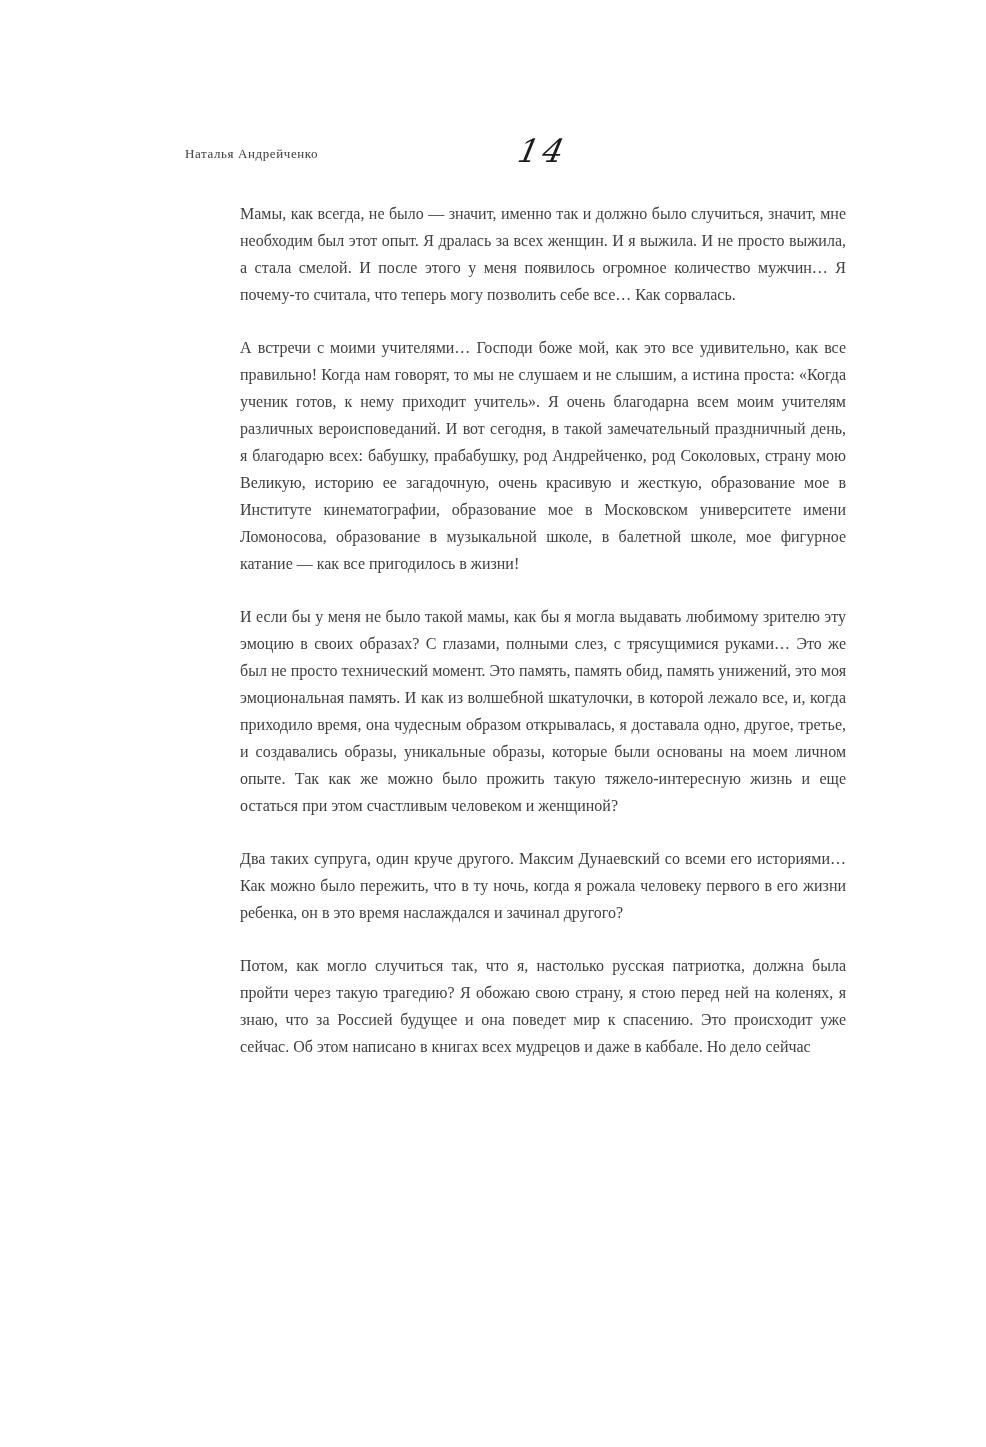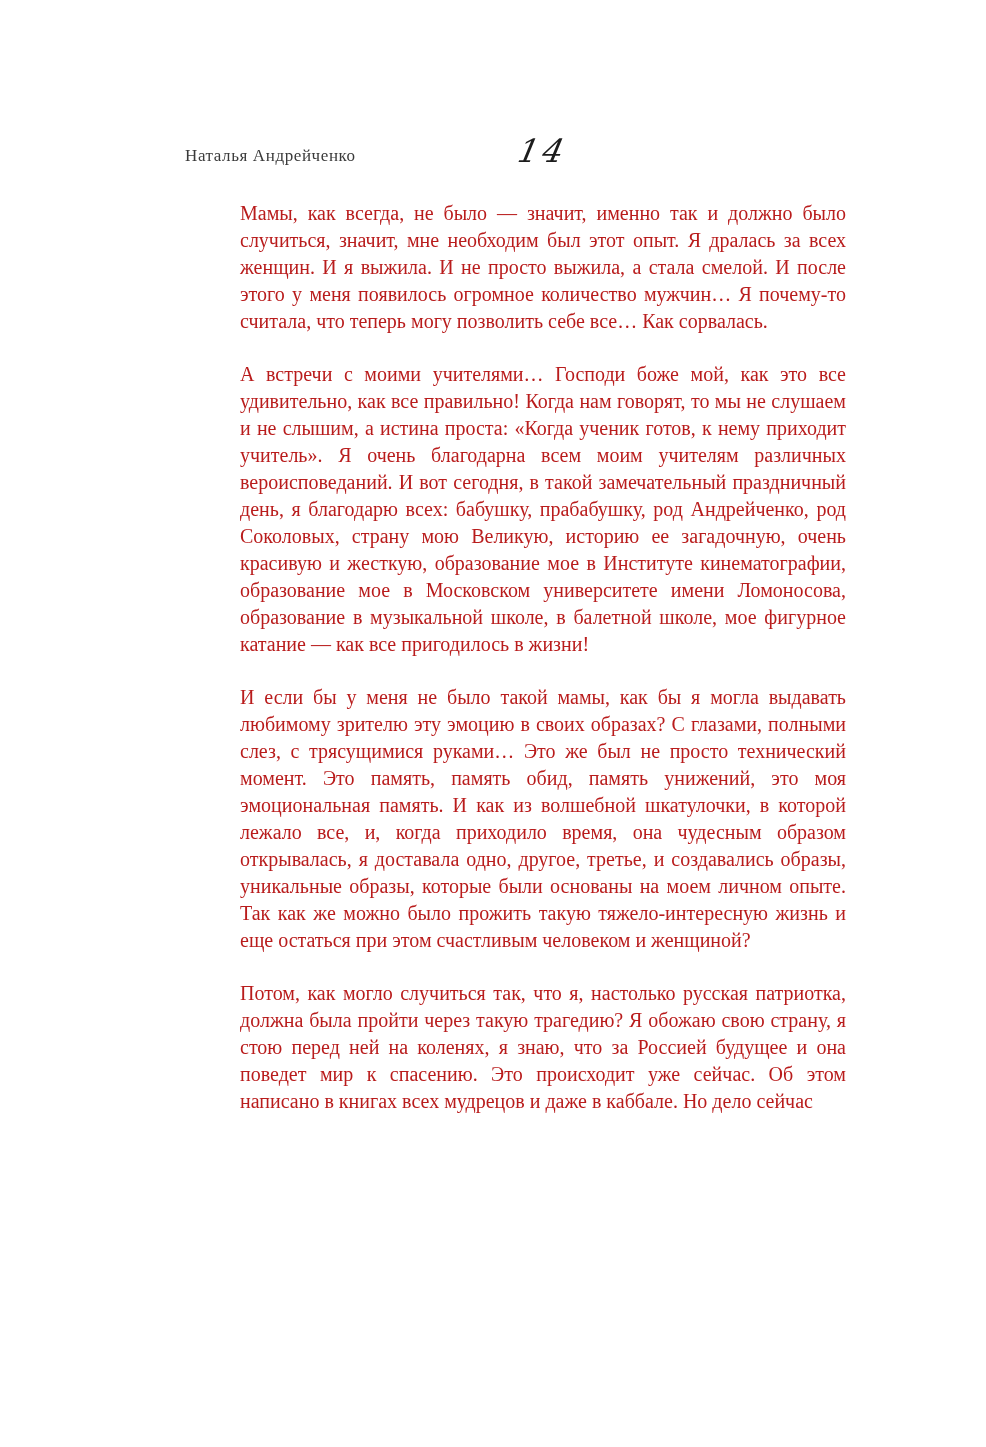--- a/index.html
+++ b/index.html
@@ -21,21 +21,21 @@
     top: 142px;
     left: 185px;
     right: 140px;
     height: 36px;
   }
   .author {
     position: absolute;
     left: 0;
     top: 4px;
     font-family: "Liberation Serif", serif;
-    font-size: 17px;
+    font-size: 13px;
     letter-spacing: 0.6px;
     color: #3a3a3a;
     white-space: nowrap;
   }
   .folio {
     position: absolute;
     left: 55px;   
     width: 606px;
     top: -10px;
     text-align: center;
@@ -47,39 +47,40 @@
     transform: skewX(-12deg);
   }
   .content {
     position: absolute;
     top: 200px;
     left: 240px;
     width: 606px;
   }
   .content p {
     margin: 0 0 26px 0;
-    font-size: 20px;
+    font-size: 16px;
     line-height: 27px;
     text-align: justify;
-    color: #b91c1c;
+    color: #404040;
   }
   .content p:last-child {
     margin-bottom: 16px;
   }
 </style>
 </head>
 <body>
 
 <div class="page">
 
   <div class="running-head">
     <span class="author">Наталья Андрейченко</span>
     <span class="folio">14</span>
   </div>
 
   <div class="content">
     <p>Мамы, как всегда, не было — значит, именно так и должно было случиться, значит, мне необходим был этот опыт. Я дралась за всех женщин. И я выжила. И не просто выжила, а стала смелой. И после этого у меня появилось огромное количество мужчин… Я почему-то считала, что теперь могу позволить себе все…  Как сорвалась.</p>
     <p>А встречи с моими учителями… Господи боже мой, как это все удивительно, как все правильно! Когда нам говорят, то мы не слушаем и не слышим, а истина проста: «Когда ученик готов, к нему приходит учитель». Я очень благодарна всем моим учителям различных вероисповеданий. И вот сегодня, в такой замечательный праздничный день, я благодарю всех: бабушку, прабабушку, род Андрейченко, род Соколовых, страну мою Великую, историю ее загадочную, очень красивую и жесткую, образование мое в Институте кинематографии, образование мое в Московском университете имени Ломоносова, образование в музыкальной школе, в балетной школе, мое фигурное катание — как все пригодилось в жизни!</p>
     <p>И если бы у меня не было такой мамы, как бы я могла выдавать любимому зрителю эту эмоцию в своих образах? С глазами, полными слез, с трясущимися руками… Это же был не просто технический момент. Это память, память обид, память унижений, это моя эмоциональная память. И как из волшебной шкатулочки, в которой лежало все, и, когда приходило время, она чудесным образом открывалась, я доставала одно, другое, третье, и создавались образы, уникальные образы, которые были основаны на моем личном опыте. Так как же можно было прожить такую тяжело-интересную жизнь и еще остаться при этом счастливым человеком и женщиной?</p>
+    <p>Два таких супруга, один круче другого. Максим Дунаевский со всеми его историями… Как можно было пережить, что в ту ночь, когда я рожала человеку первого в его жизни ребенка, он в это время наслаждался и зачинал другого?</p>
     <p>Потом, как могло случиться так, что я, настолько русская патриотка, должна была пройти через такую трагедию? Я обожаю свою страну, я стою перед ней на коленях, я знаю, что за Россией будущее и она поведет мир к спасению. Это происходит уже сейчас. Об этом написано в книгах всех мудрецов и даже в каббале. Но дело сейчас</p>
   </div>
 
 </div>
 
 </body></html>

